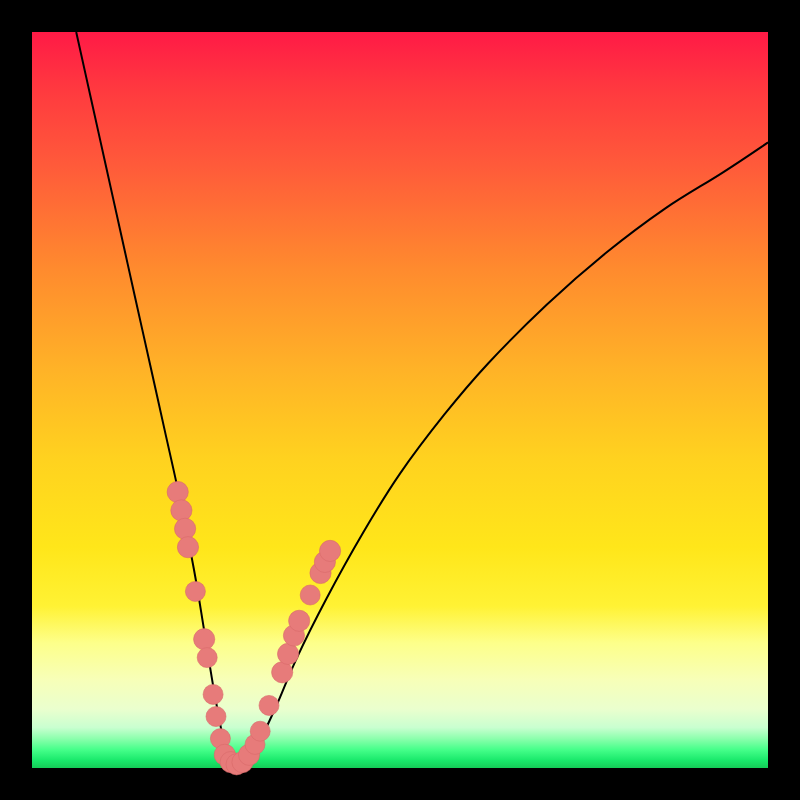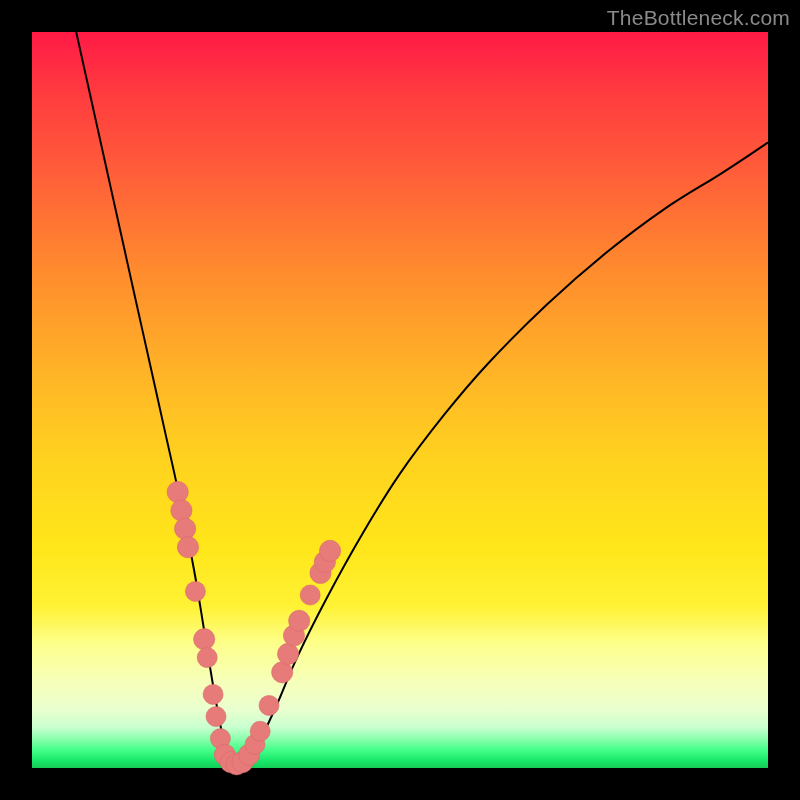--- a/index.html
+++ b/index.html
@@ -95,14 +95,13 @@
           <circle cx="256.1" cy="621.9" r="10.6" fill="#e77b7a" stroke="#d86a69" stroke-width="0.6"></circle>
           <circle cx="262.0" cy="603.5" r="10.6" fill="#e77b7a" stroke="#d86a69" stroke-width="0.6"></circle>
           <circle cx="267.2" cy="588.8" r="10.6" fill="#e77b7a" stroke="#d86a69" stroke-width="0.6"></circle>
           <circle cx="278.2" cy="563.0" r="10.0" fill="#e77b7a" stroke="#d86a69" stroke-width="0.6"></circle>
           <circle cx="288.5" cy="541.0" r="10.6" fill="#e77b7a" stroke="#d86a69" stroke-width="0.6"></circle>
           <circle cx="292.9" cy="529.9" r="10.6" fill="#e77b7a" stroke="#d86a69" stroke-width="0.6"></circle>
           <circle cx="298.1" cy="518.9" r="10.6" fill="#e77b7a" stroke="#d86a69" stroke-width="0.6"></circle>
         </g>
     </svg>
   </div>
-  <div class="watermark">TheBottleneck.com</div>
 </div>
 
 </body></html>

